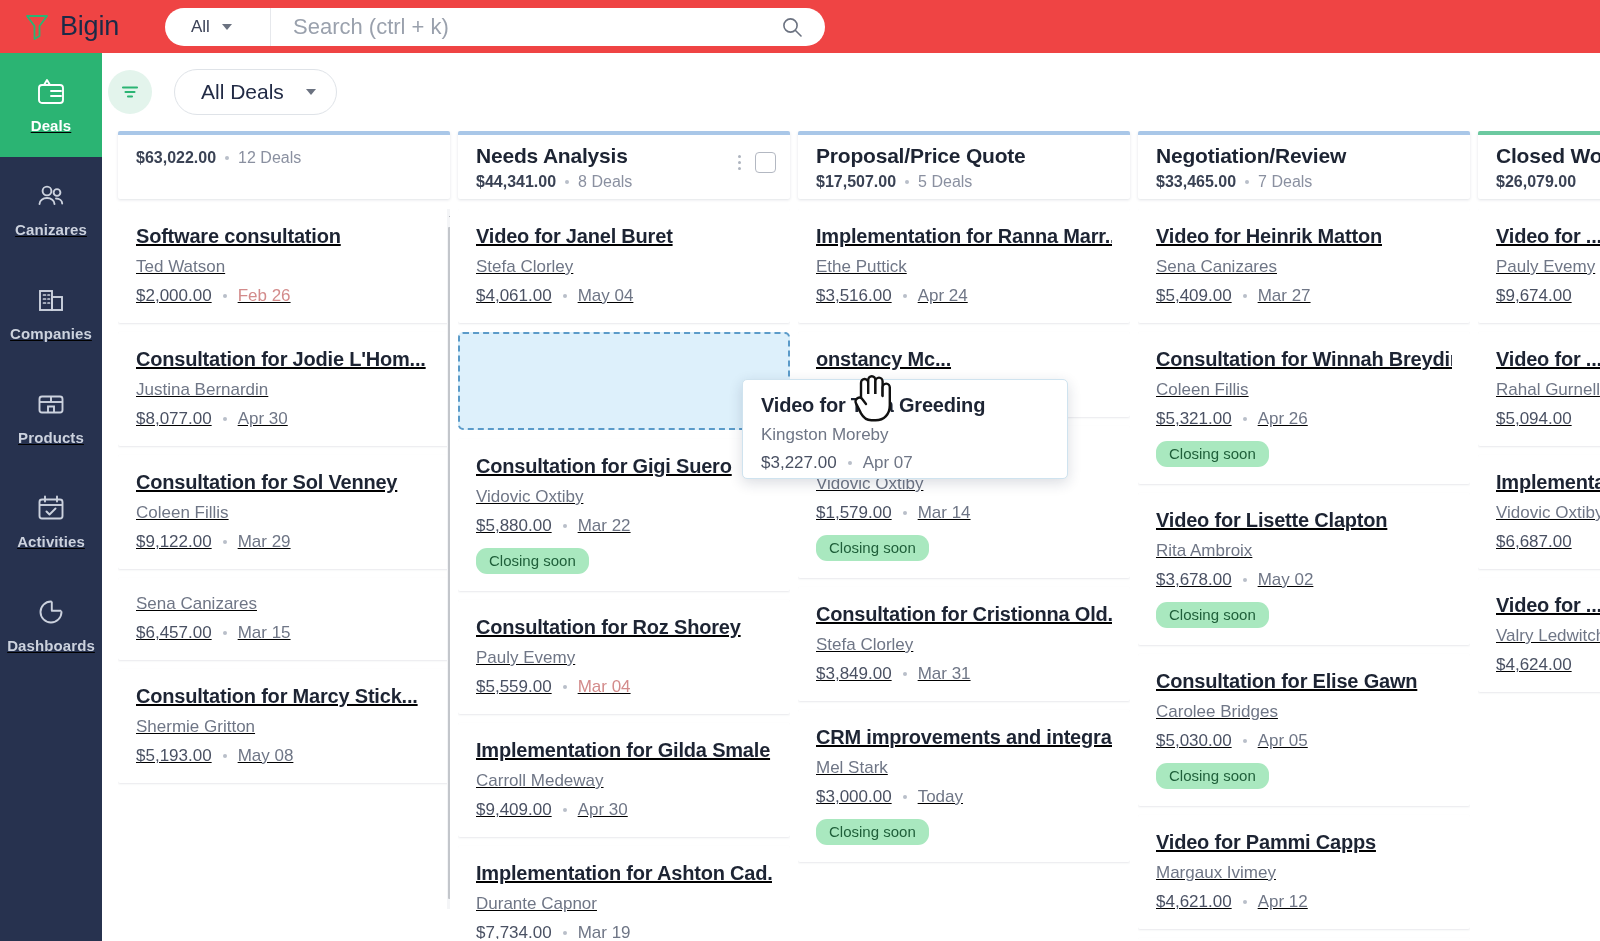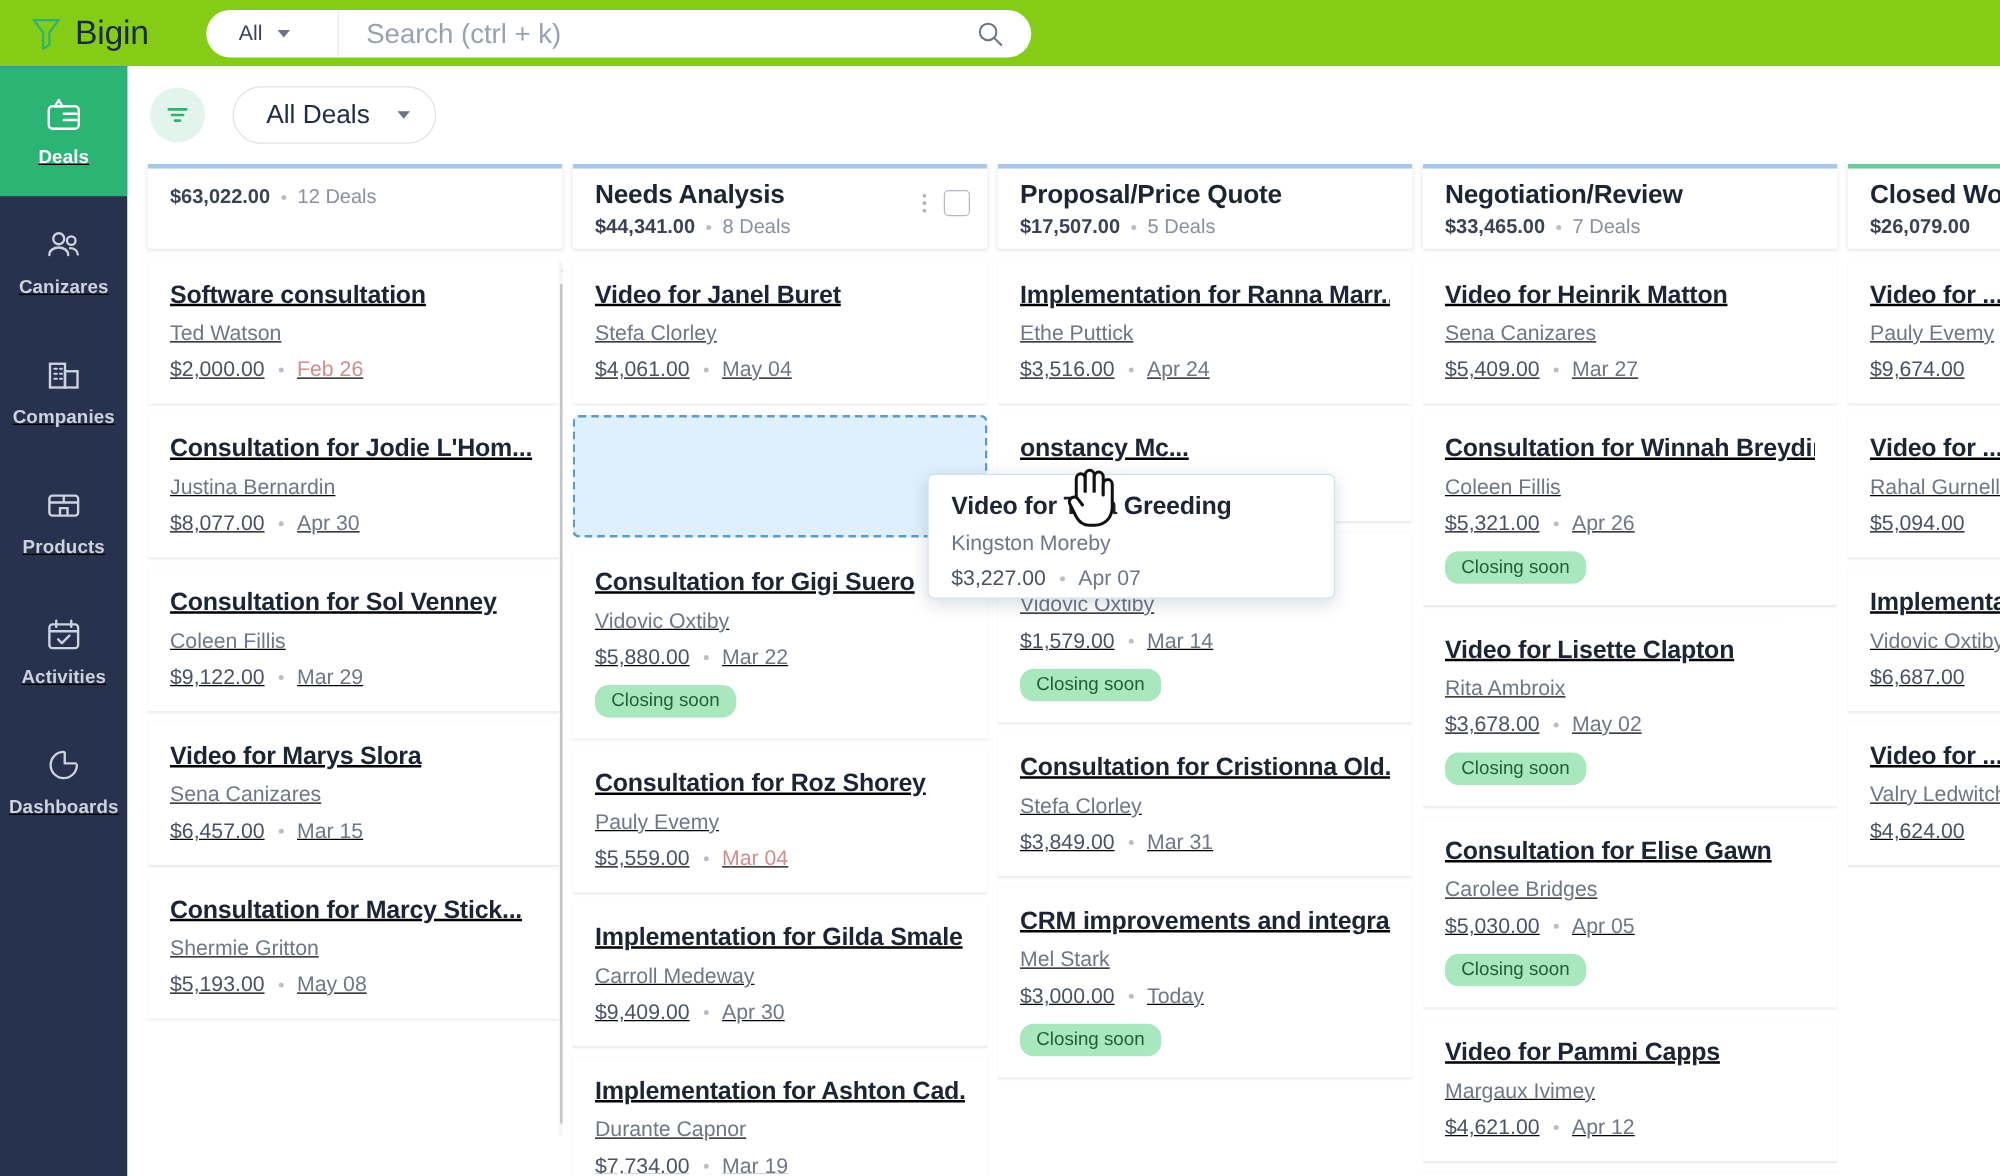--- a/index.html
+++ b/index.html
@@ -8,21 +8,21 @@
     overflow: hidden;
     background: #ffffff;
     font-family: "Liberation Sans", sans-serif;
     -webkit-font-smoothing: antialiased;
   }
   #app { position: relative; width: 1600px; height: 941px; }
 
   
   .topbar {
     position: absolute; left: 0; top: 0; width: 1600px; height: 53px;
-    background: #84cc16;
+    background: #ef4444;
     display: flex; align-items: center;
   }
   .brand {
     display: flex; align-items: center; gap: 10px;
     width: 165px; padding-left: 24px;
   }
   .brand-mark { width: 26px; height: 28px; display: block; }
   .brand-name {
     font-size: 27px; color: #1b2a47; letter-spacing: -0.2px;
     font-weight: 400;
@@ -72,21 +72,21 @@
   .nav-item.active .nav-label { color: #ffffff; }
 
   
   .main {
     position: absolute; left: 102px; top: 53px;
     width: 1498px; height: 888px;
     background: #ffffff;
   }
   .toolbar {
     height: 78px; display: flex; align-items: center;
-    padding-left: 18px; gap: 22px;
+    padding-left: 6px; gap: 22px;
   }
   .filter-btn {
     width: 44px; height: 44px; border-radius: 50%;
     background: #e3f4ec;
     display: flex; align-items: center; justify-content: center;
   }
   .filter-icon { width: 22px; height: 22px; color: #2bb473; }
   .view-select {
     height: 46px; min-width: 150px;
     border: 1px solid #dfe3e8; border-radius: 23px;
@@ -364,21 +364,20 @@
             <div class="card">
               <div class="card-title">Consultation for Sol Venney</div>
               <div class="card-contact">Coleen Fillis</div>
               <div class="card-meta">
                 <span class="card-amount">$9,122.00</span>
                 <span class="dot-sep"></span>
                 <span class="card-date">Mar 29</span>
               </div>
             </div>
             <div class="card">
-              <div class="card-title">Video for Marys Slora</div>
               <div class="card-contact">Sena Canizares</div>
               <div class="card-meta">
                 <span class="card-amount">$6,457.00</span>
                 <span class="dot-sep"></span>
                 <span class="card-date">Mar 15</span>
               </div>
             </div>
             <div class="card">
               <div class="card-title">Consultation for Marcy Stick...</div>
               <div class="card-contact">Shermie Gritton</div>

